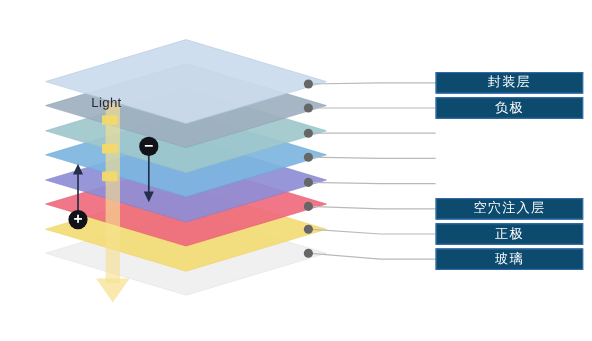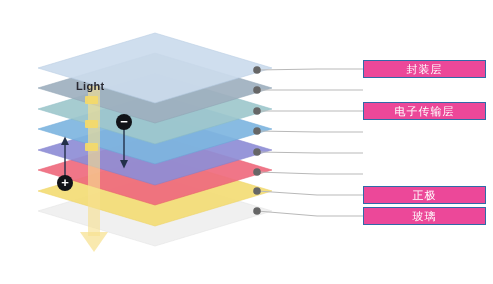--- a/index.html
+++ b/index.html
@@ -12,34 +12,34 @@
   }
   #stage{position:absolute;left:0;top:0;width:493px;height:284px;}
   #svg-diagram{position:absolute;left:0;top:0;width:493px;height:284px;}
 
   .label-box{
     position:absolute;
     box-sizing:border-box;
     height:18px;
     left:363px;
     width:123px;
-    background:#ec4899;
+    background:#0c4a6e;
     border:1px solid #2f6aa8;
     color:#ffffff;
     font-size:11px;
     line-height:16px;
     text-align:center;
     letter-spacing:1px;
     white-space:nowrap;
     overflow:hidden;
   }
   .light-text{
     position:absolute;
     font-size:11px;
-    font-weight:bold;
+    font-weight:normal;
     color:#2a2a33;
     left:76px;
     top:80px;
     letter-spacing:0.3px;
   }
 </style>
 </head>
 <body>
 
 <div id="stage">
@@ -127,17 +127,18 @@
         <g>
           <path d="M257,211 L317,216 L363,216" fill="none" stroke="#b9b9b9" stroke-width="1"></path>
           <circle cx="257" cy="211" r="3.8" fill="#666666"></circle>
         </g>
       </g>
   </svg>
 
   <div class="light-text">Light</div>
 
   <div class="label-box" style="top:60px">封装层</div>
-  <div class="label-box" style="top:102px">电子传输层</div>
+  <div class="label-box" style="top:81px">负极</div>
+  <div class="label-box" style="top:165px">空穴注入层</div>
   <div class="label-box" style="top:207px">玻璃</div>
   <div class="label-box" style="top:186px">正极</div>
 
 </div>
 
 </body></html>

